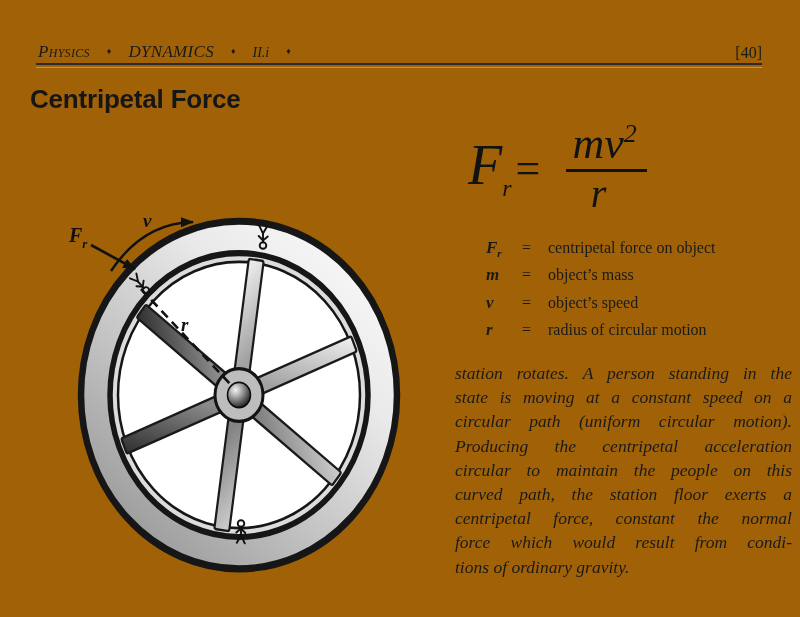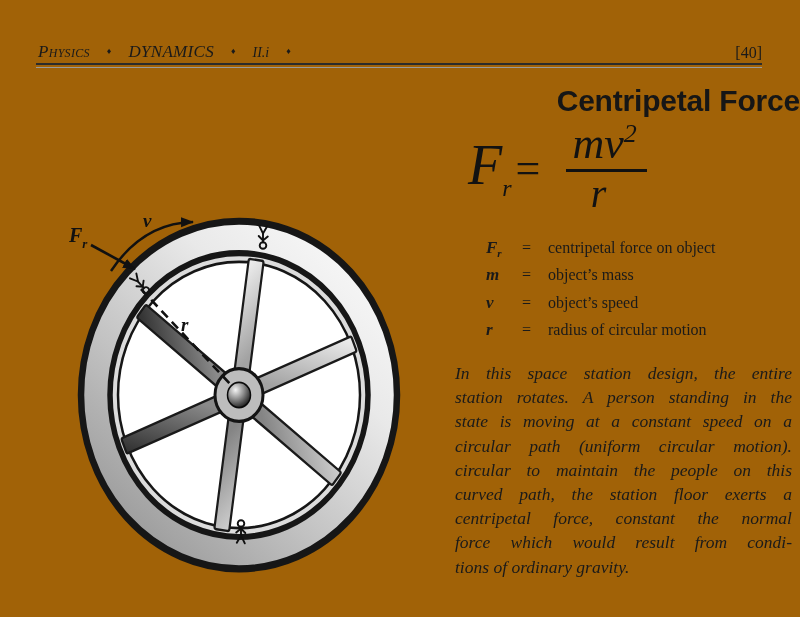--- a/index.html
+++ b/index.html
@@ -17,23 +17,23 @@
   .hdr-section { font-size:17px; letter-spacing:.3px; }
   .hdr-code { font-size:14px; }
   .hdr-topic { font-size:16.5px; }
   .hdr-diamond { font-style:normal; font-size:9px; margin:0 17px; position:relative; top:-3px; }
   .page-num { position:absolute; right:38px; top:44px; font-size:16px; font-style:normal;text-align:right; }
   .hdr-rule-1 { position:absolute; left:36px; right:38px; top:63px; height:2px; background:#2b2b2b; }
   .hdr-rule-2 { position:absolute; left:36px; right:38px; top:67px; height:1px; background:#9a9a9a; }
 
   
   .doc-title {
-    position:absolute; left:0; right:0; top:84px; text-align:right;
-    font-family:"Liberation Sans", sans-serif; font-weight:700; font-size:30px;
-    color:#161616; letter-spacing:-0.2px;
+    position:absolute; left:0; right:0; top:84px; text-align:left;
+    font-family:"Liberation Sans", sans-serif; font-weight:700; font-size:26px;
+    color:#161616; letter-spacing:-0.2px;padding-left:30px;
   }
 
   
   .formula {
     position:absolute; left:468px; top:120px; display:flex; align-items:center;
     font-style:italic; color:#121212;
   }
   .f-lhs { font-size:56px; line-height:1; }
   .f-lhs sub { font-size:24px; font-style:italic; }
   .f-eq { font-size:44px; margin:0 10px 0 4px; font-style:normal; }
@@ -103,24 +103,24 @@
       <span class="def-desc">object’s speed</span>
     </div>
     <div class="def-row">
       <span class="def-sym"><span>r</span><sub></sub></span>
       <span class="def-eq">=</span>
       <span class="def-desc">radius of circular motion</span>
     </div>
   </div>
 
   <div class="essay">
-    <div class="line">In this space station design, the entire</div>
     <div class="line">station rotates.  A person standing in the</div>
     <div class="line">state is moving at a constant speed on a</div>
     <div class="line">circular path (uniform circular motion).</div>
+    <div class="line">Producing the centripetal acceleration</div>
     <div class="line">circular to maintain the people on this</div>
     <div class="line">curved path, the station floor exerts a</div>
     <div class="line">centripetal force, constant the normal</div>
     <div class="line">force which would result from condi-</div>
     <div class="line last">tions of ordinary gravity.</div>
   </div>
 
   <div class="diagram">
     <svg width="380" height="405" viewBox="0 0 380 405">
       <defs>

